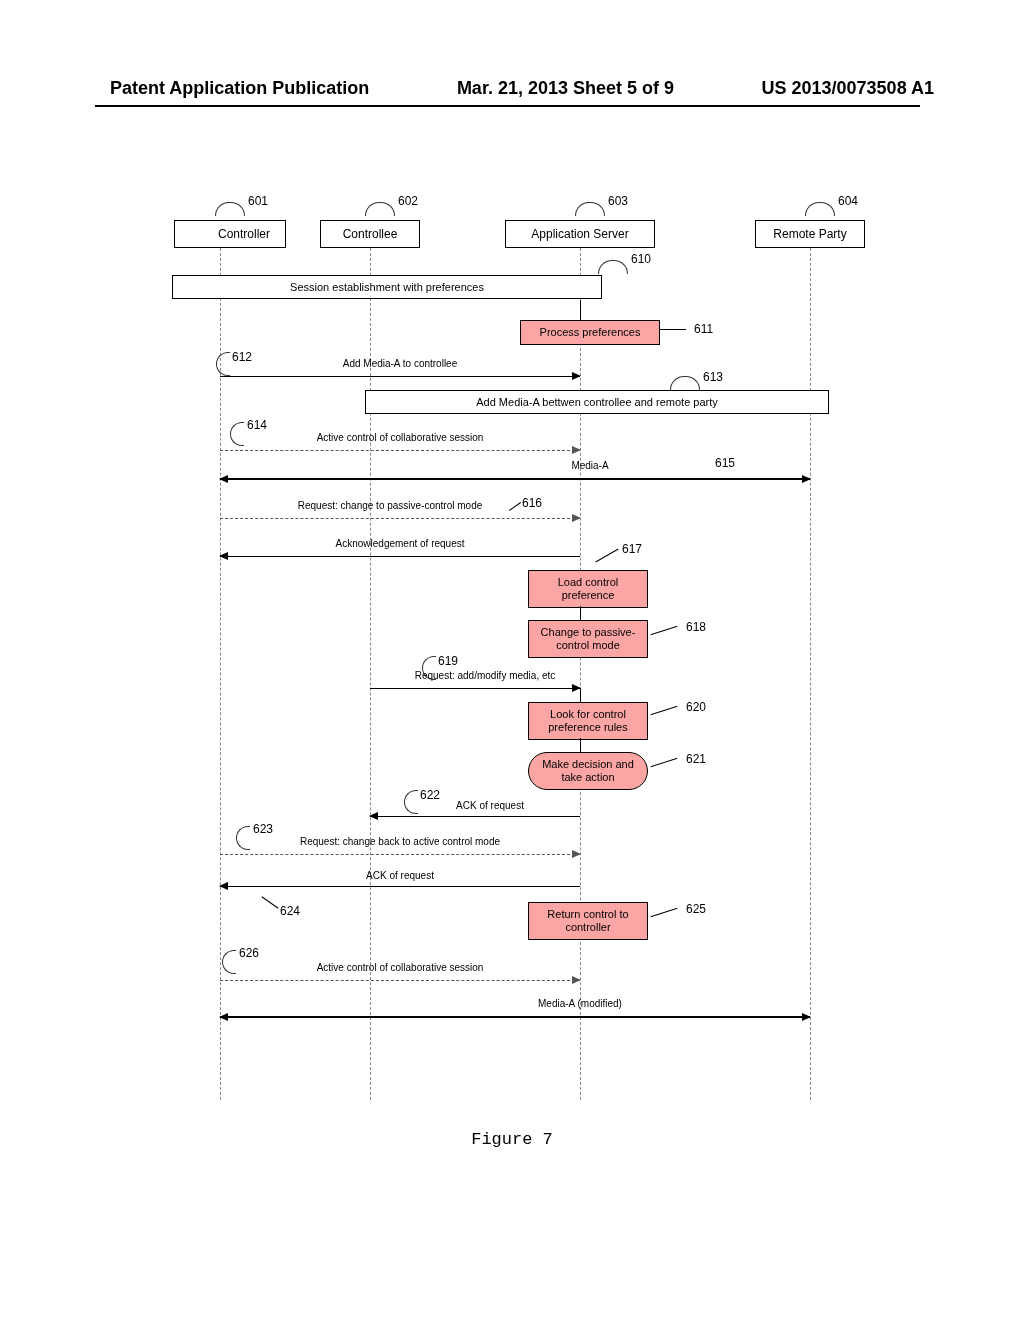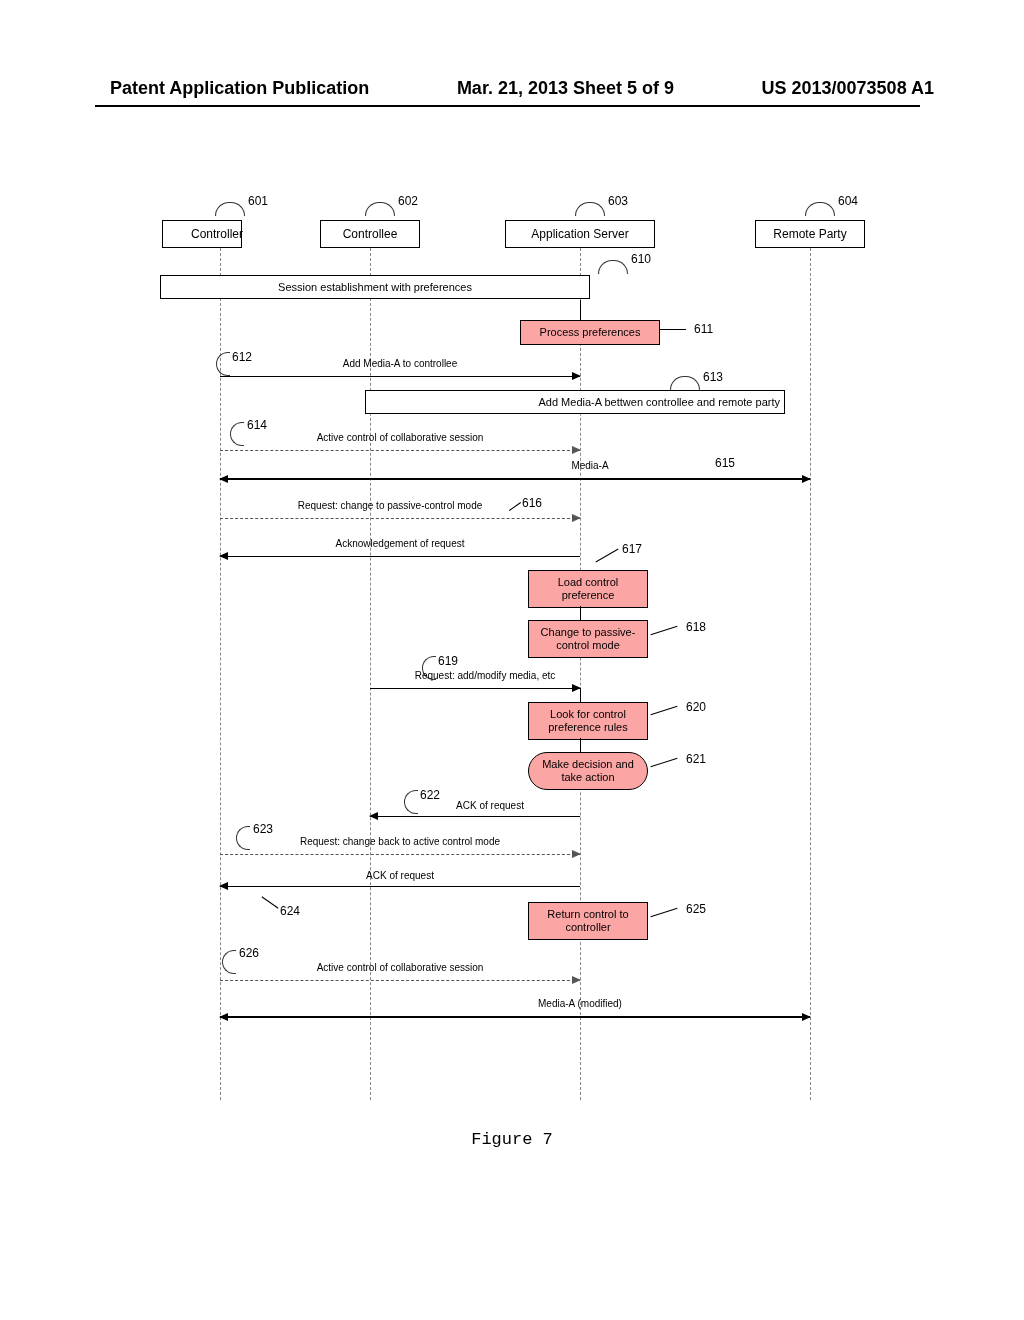--- a/index.html
+++ b/index.html
@@ -153,51 +153,51 @@
 </div>
 <div class="header-line"></div>
 
 <div class="diagram">
 
   <div class="lifeline" style="left:70px;"></div>
   <div class="lifeline" style="left:220px;"></div>
   <div class="lifeline" style="left:430px;"></div>
   <div class="lifeline" style="left:660px;"></div>
 
-  <div class="actorbox" style="left:12px; width:80px;padding-left:28px;">Controller</div>
+  <div class="actorbox" style="left:24px; width:112px;padding-left:28px;">Controller</div>
   <div class="actorbox" style="left:170px; width:100px;">Controllee</div>
   <div class="actorbox" style="left:355px; width:150px;">Application Server</div>
   <div class="actorbox" style="left:605px; width:110px;">Remote Party</div>
 
   <div class="refcurve" style="left:65px; top:12px;"></div>
   <div class="reflabel" style="left:98px; top:4px;">601</div>
   <div class="refcurve" style="left:215px; top:12px;"></div>
   <div class="reflabel" style="left:248px; top:4px;">602</div>
   <div class="refcurve" style="left:425px; top:12px;"></div>
   <div class="reflabel" style="left:458px; top:4px;">603</div>
   <div class="refcurve" style="left:655px; top:12px;"></div>
   <div class="reflabel" style="left:688px; top:4px;">604</div>
 
-  <div class="widebox" style="left:10px; top:85px; width:430px;">Session establishment with preferences</div>
+  <div class="widebox" style="left:22px; top:85px; width:430px;">Session establishment with preferences</div>
   <div class="refcurve" style="left:448px; top:70px;"></div>
   <div class="reflabel" style="left:481px; top:62px;">610</div>
 
   <div class="vconn" style="left:430px; top:110px; height:20px;"></div>
   <div class="procbox" style="left:370px; top:130px; width:140px;">Process preferences</div>
   <div class="reflabel" style="left:544px; top:132px;">611</div>
   <div class="arrow solid" style="left:510px; top:139px; width:26px;"></div>
 
   <div class="reflabel" style="left:82px; top:160px;">612</div>
   <div class="refcurve-side" style="left:66px; top:162px;"></div>
   <div class="msg" style="left:130px; top:168px; width:240px;">Add Media-A to controllee</div>
   <div class="arrow solid" style="left:70px; top:186px; width:360px;">
       <div class="head-r"></div>
     </div>
 
-  <div class="widebox" style="left:215px; top:200px; width:420px;text-align:right;">Add Media-A bettwen controllee and remote party</div>
+  <div class="widebox" style="left:215px; top:200px; width:464px;">Add Media-A bettwen controllee and remote party</div>
   <div class="refcurve" style="left:520px; top:186px;"></div>
   <div class="reflabel" style="left:553px; top:180px;">613</div>
 
   <div class="refcurve-side" style="left:80px; top:232px;"></div>
   <div class="reflabel" style="left:97px; top:228px;">614</div>
   <div class="msg" style="left:110px; top:242px; width:280px;">Active control of collaborative session</div>
   <div class="arrow dashed" style="left:70px; top:260px; width:360px;">
       <div class="head-r"></div>
     </div>
 

